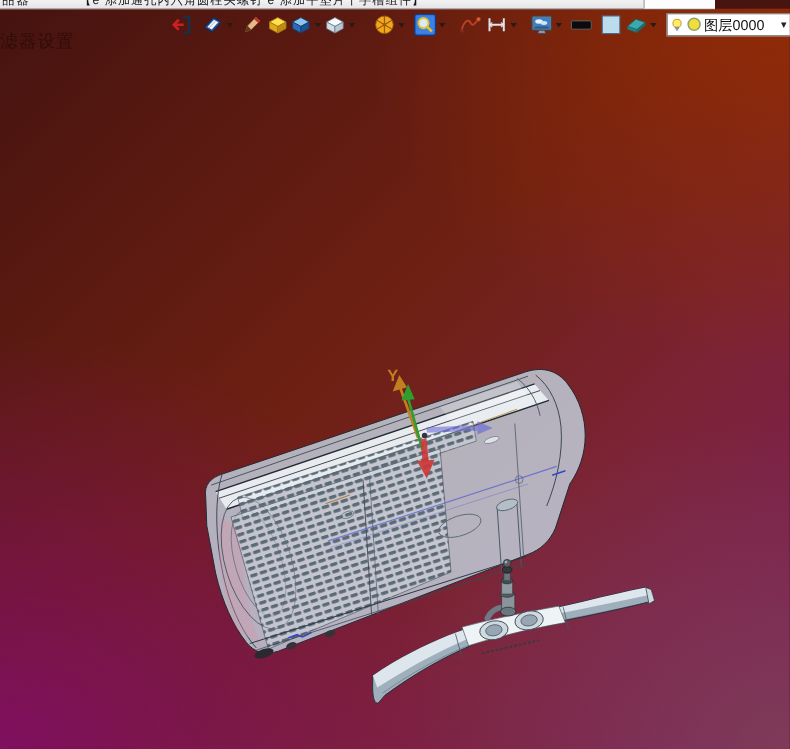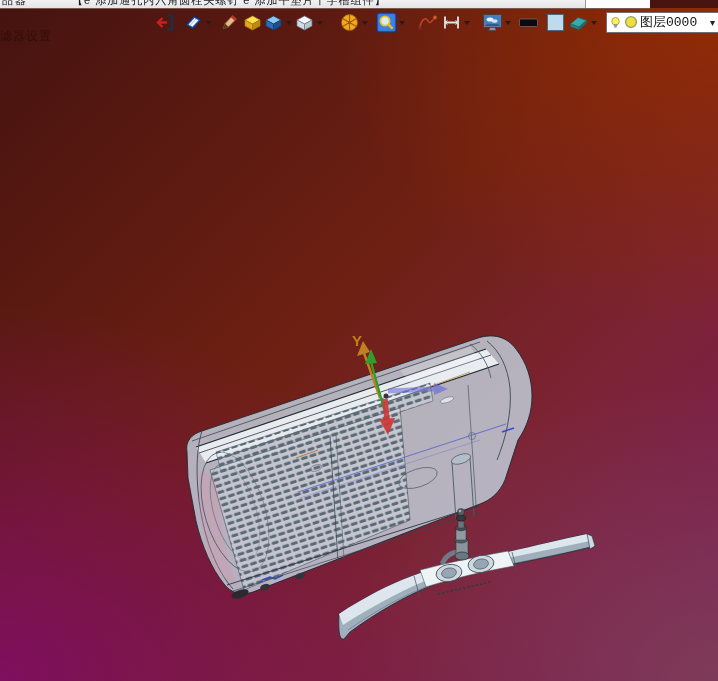--- a/index.html
+++ b/index.html
@@ -44,25 +44,25 @@
   .chev::after{
     content:"";position:absolute;top:5px;left:1px;
     border-left:3.5px solid transparent;border-right:3.5px solid transparent;
     border-top:4px solid #2b1a12;
   }
   .layer-combo{
     margin-left:7px;width:108px;height:19px;background:#fff;
     border:1px solid #6f6f6f;display:flex;align-items:center;gap:2px;
     padding:0 2px;font-size:13px;color:#111;cursor:pointer;
   }
-  .layer-combo .layer-text{flex:1;line-height:19px;white-space:nowrap;font-family:Liberation Mono, monospace;}
+  .layer-combo .layer-text{flex:1;line-height:19px;white-space:nowrap;}
   .combo-arrow{font-size:10px;color:#222;padding:0 2px;}
   
   .filter-label{
-    position:absolute;left:0px;top:20px;font-size:12px;letter-spacing:1px;
+    position:absolute;left:0px;top:20px;font-size:16px;letter-spacing:1px;
     color:#franch;color:#310d07;z-index:10;
   }
   .model-svg{position:absolute;left:0;top:0;width:718px;height:673px;z-index:5;}
 </style>
 </head>
 <body>
 
 <div class="menubar">
   <span class="menutext frag1">品器</span>
   <span class="menutext frag2">【e 添加通孔内六角圆柱头螺钉 e 添加平垫片十字槽组件】</span>

